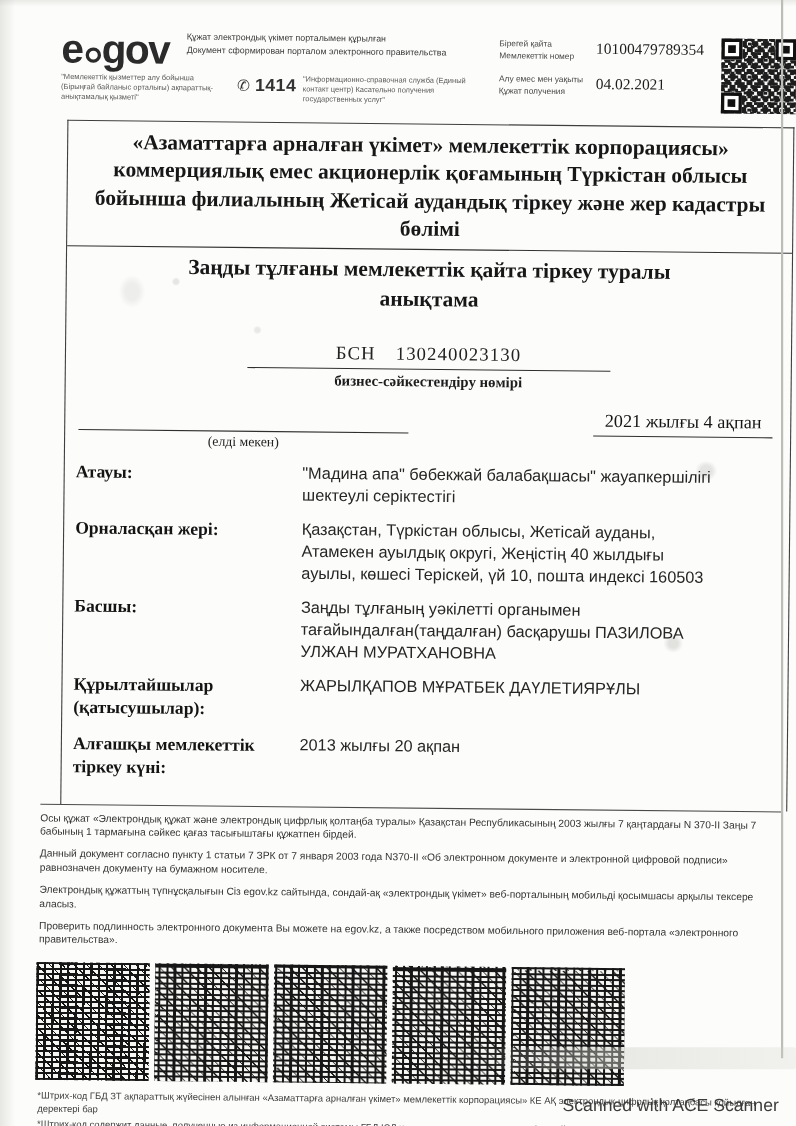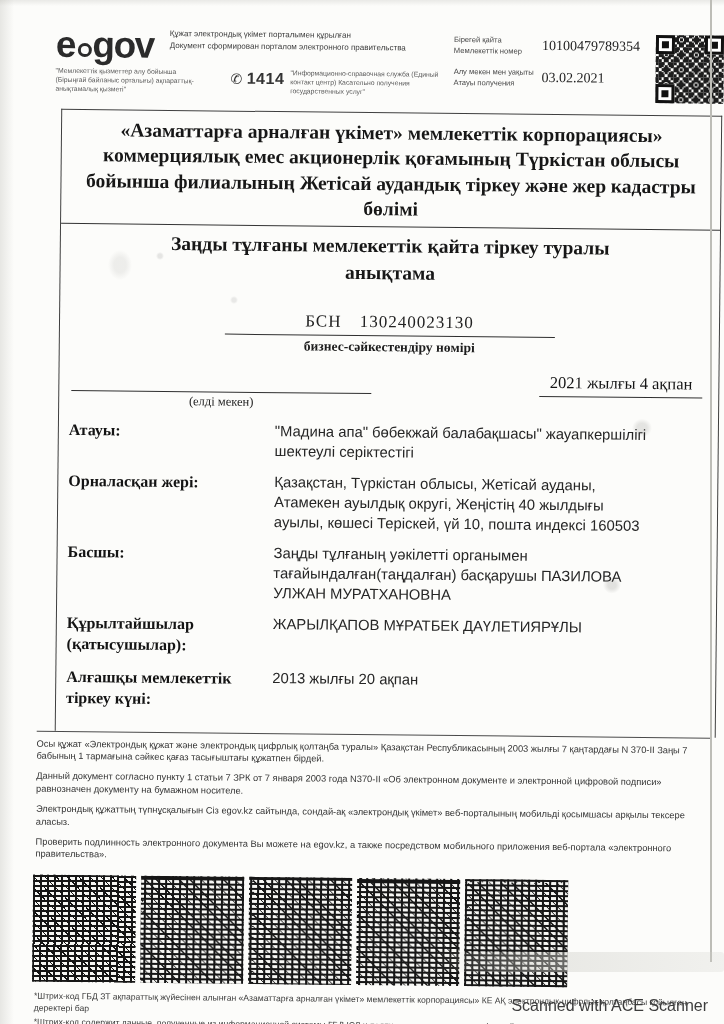--- a/index.html
+++ b/index.html
@@ -26,21 +26,21 @@
   .hdr-left{width:398px;flex:none;}
   .hdr-row1{display:flex;align-items:flex-start;}
   .logo{display:flex;align-items:flex-end;margin-top:6px;}
   .logo-e{font-weight:bold;font-size:37px;line-height:.85;color:#2b2b2b;letter-spacing:-1px;}
   .logo-ring{width:8px;height:8px;border:3px solid #2b2b2b;border-radius:50%;margin:0 1px 3px 2px;}
   .logo-gov{font-weight:bold;font-size:37px;line-height:.85;color:#2b2b2b;letter-spacing:-1.5px;}
   .portal-col{margin-left:16px;width:240px;padding-top:4px;}
   .portal-col div{font-size:8px;line-height:1.45;color:#3a3a3a;}
   .hdr-row2{display:flex;align-items:flex-start;margin-top:7px;}
   .svc-kk{width:152px;font-size:6.8px;line-height:1.3;color:#5a5a5a;}
-  .phone-wrap{white-space:nowrap;margin:1px 6px 0 23px;color:#333;}
+  .phone-wrap{white-space:nowrap;margin:1px 6px 0 8px;color:#333;}
   .phone-icon{font-size:14px;}
   .phone-num{font-weight:bold;font-size:16px;letter-spacing:.5px;}
   .svc-ru{width:158px;font-size:6.8px;line-height:1.3;color:#5a5a5a;}
   .hdr-meta{width:196px;flex:none;padding-top:8px;}
   .meta-row{display:flex;margin-bottom:11px;}
   .meta-labels{width:88px;flex:none;font-size:7.6px;line-height:1.4;color:#474747;}
   .meta-value{font-family:"Liberation Serif",serif;font-size:14px;color:#1e1e1e;padding-top:2px;}
   .qr{width:68px;height:68px;flex:none;margin:6px 0 0 6px;position:relative;
       background-color:#fbfbf9;
       background-image:
@@ -131,24 +131,24 @@
       <div class="hdr-meta">
         <div class="meta-row">
           <div class="meta-labels">
             <div>Бірегей қайта</div>
             <div>Мемлекеттік номер</div>
           </div>
           <div class="meta-value">10100479789354</div>
         </div>
         <div class="meta-row">
           <div class="meta-labels">
-            <div>Алу мекен мен уақыты</div>
-            <div>Атауы получения</div>
-          </div>
-          <div class="meta-value">03.02.2021</div>
+            <div>Алу емес мен уақыты</div>
+            <div>Құжат получения</div>
+          </div>
+          <div class="meta-value">04.02.2021</div>
         </div>
       </div>
 
       <div class="qr">
         <i class="finder tl"></i>
         <i class="finder tr"></i>
         <i class="finder bl"></i>
       </div>
     </div>
 

